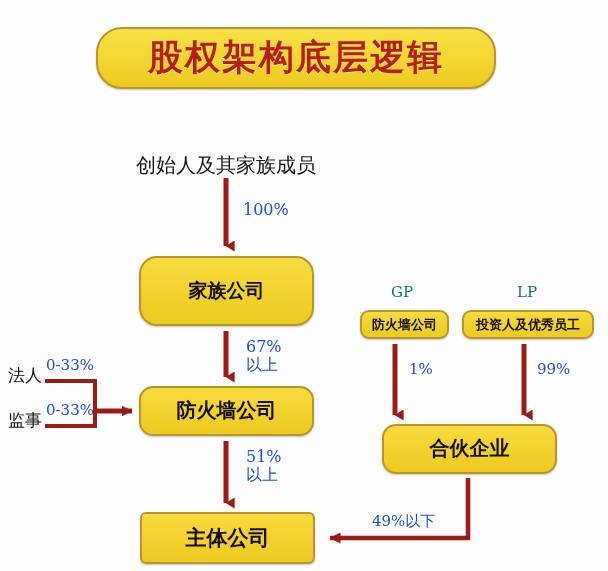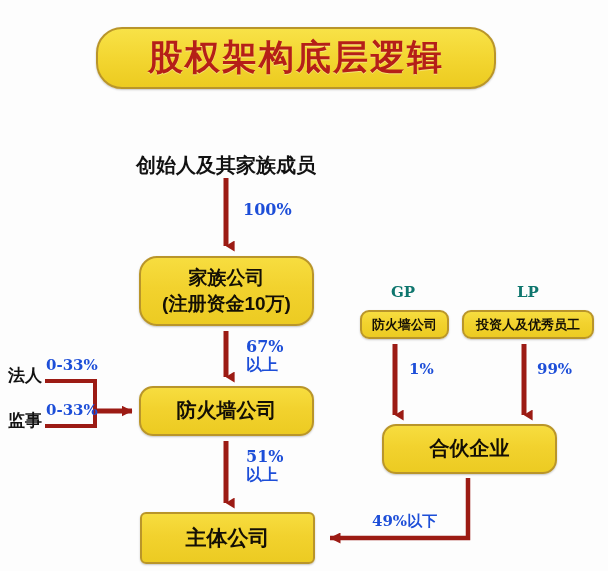--- a/index.html
+++ b/index.html
@@ -75,21 +75,21 @@
   #box-gp-firewall { left: 360px; top: 310px; width: 89px; height: 29px; font-size: 13px; border-radius: 9px; }
 
   #box-lp-invest { left: 462px; top: 310px; width: 132px; height: 29px; font-size: 13px; border-radius: 9px; }
 
   #box-partnership { left: 382px; top: 424px; width: 175px; height: 50px; font-size: 20px; border-radius: 14px; }
 
   
   .lbl {
     position: absolute;
     white-space: nowrap;
-    font-weight: bold;
+    font-weight: normal;
   }
   .lbl-black {
     color: #121212;
     font-family: "DejaVu Sans", "Liberation Sans", sans-serif;
   }
   .lbl-navy {
     color: #1d4ed8;
     font-family: "DejaVu Serif", "Liberation Serif", serif;
   }
   .lbl-red {
@@ -155,21 +155,20 @@
   </div>
 
   <div class="lbl lbl-black" id="lbl-founder">创始人及其家族成员</div>
 
   <div class="lbl lbl-black" id="lbl-faren">法人</div>
 
   <div class="lbl lbl-black" id="lbl-jianshi">监事</div>
 
   <div class="ybox" id="box-family">
     <span class="l1">家族公司</span>
-    <span class="l2">(注册资金10万)</span>
   </div>
 
   <div class="ybox" id="box-firewall-main">
     <span>防火墙公司</span>
   </div>
 
   <div class="ybox" id="box-entity">
     <span>主体公司</span>
   </div>
 

